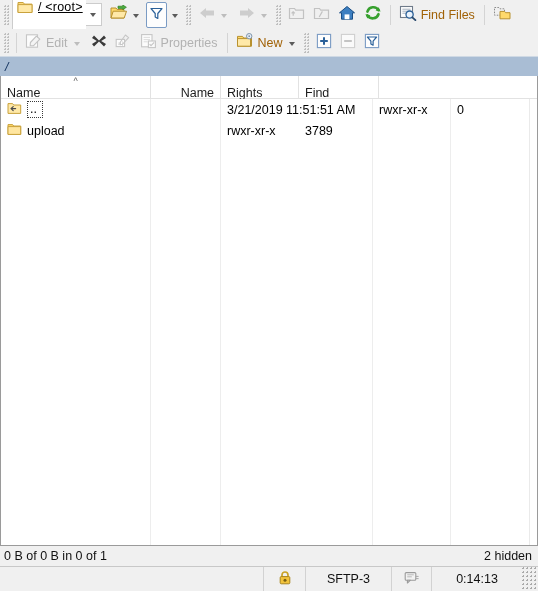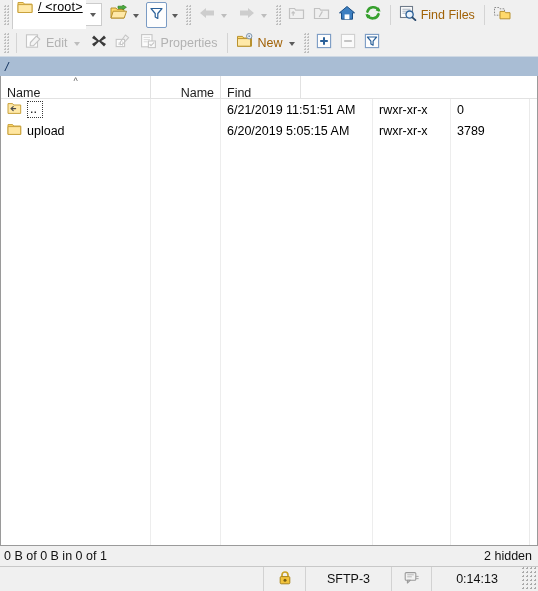--- a/index.html
+++ b/index.html
@@ -352,20 +352,23 @@
 
   <div class="panel">
 
     <div class="headrow">
       <div class="hcell" style="width:150px">
         <span>Name</span>
         <span class="sortmark">^</span>
       </div>
       <div class="hcell num" style="width:70px">
         <span>Name</span>
+      </div>
+      <div class="hcell" style="width:78px">
+        <span>Rights</span>
       </div>
       <div class="hcell" style="width:80px;border-right:1px solid #e2e2e2;">
         <span>Find</span>
       </div>
       <div class="hcell" style="flex:1 1 auto;border-right:none;"></div>
     </div>
 
     <div class="rows">
       <div class="gridlines">
         <i style="left:149px"></i>
@@ -379,37 +382,36 @@
         <div class="cell name" style="width:150px">
           <span class="ico">
             <svg width="15" height="13" viewBox="0 0 15 13">
               <path d="M1 1.6h4.6l1.1 1.4h7v8.4H1z" fill="#ffe9a8" stroke="#c9a23c" stroke-width="1"></path>
               <path d="M8.6 6.6H4.4M6.2 4.6 4 6.6l2.2 2" fill="none" stroke="#4a4a4a" stroke-width="1.2" stroke-linecap="round" stroke-linejoin="round"></path>
             </svg>
           </span>
           <span class="focusbox">..</span>
         </div>
         <div class="cell num" style="width:70px"></div>
-        <div class="cell" style="width:152px">6/21/2019 11:51:51 AM</div>
+        <div class="cell" style="width:152px">3/21/2019 11:51:51 AM</div>
         <div class="cell" style="width:78px">rwxr-xr-x</div>
         <div class="cell" style="width:80px">0</div>
       </div>
 
       <div class="row">
         <div class="cell name" style="width:150px">
           <span class="ico">
             <svg width="15" height="13" viewBox="0 0 15 13">
               <path d="M1 1.6h4.6l1.1 1.4h7v8.4H1z" fill="#ffd96b" stroke="#c9a23c" stroke-width="1"></path>
               <path d="M1 3.6h12.7v7.8H1z" fill="#ffe6a0" stroke="#c9a23c" stroke-width="1"></path>
             </svg>
           </span>
           <span>upload</span>
         </div>
         <div class="cell num" style="width:70px"></div>
-        <div class="cell" style="width:152px">6/20/2019 5:05:15 AM</div>
         <div class="cell" style="width:78px">rwxr-xr-x</div>
         <div class="cell" style="width:80px">3789</div>
       </div>
 
       <div class="vscroll"></div>
     </div>
   </div>
 
   <div class="totals">
     <span>0 B of 0 B in 0 of 1</span>

